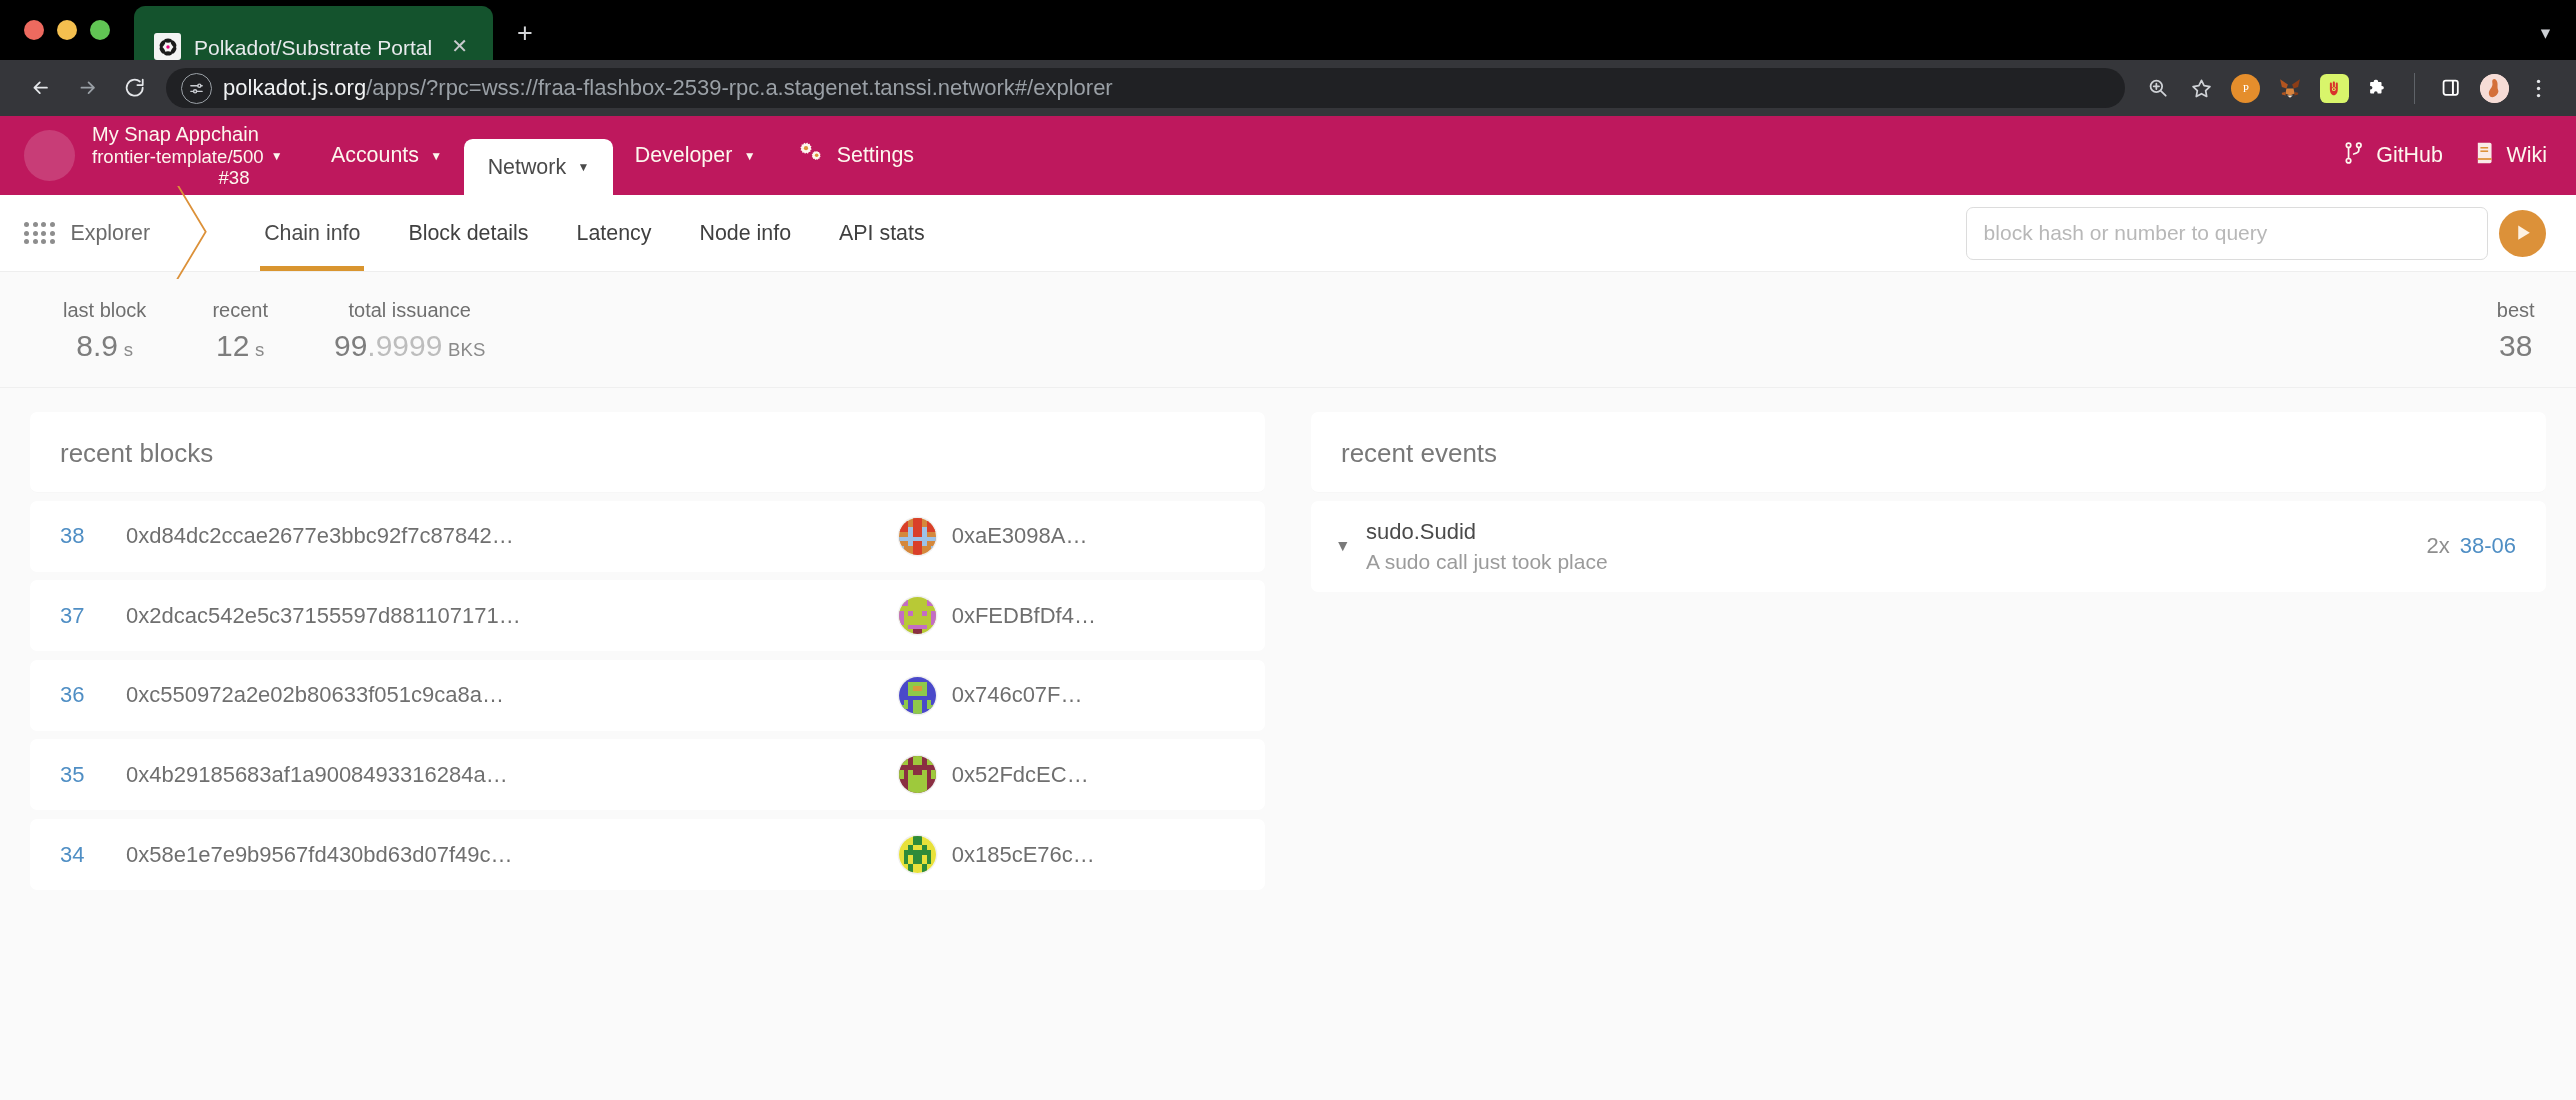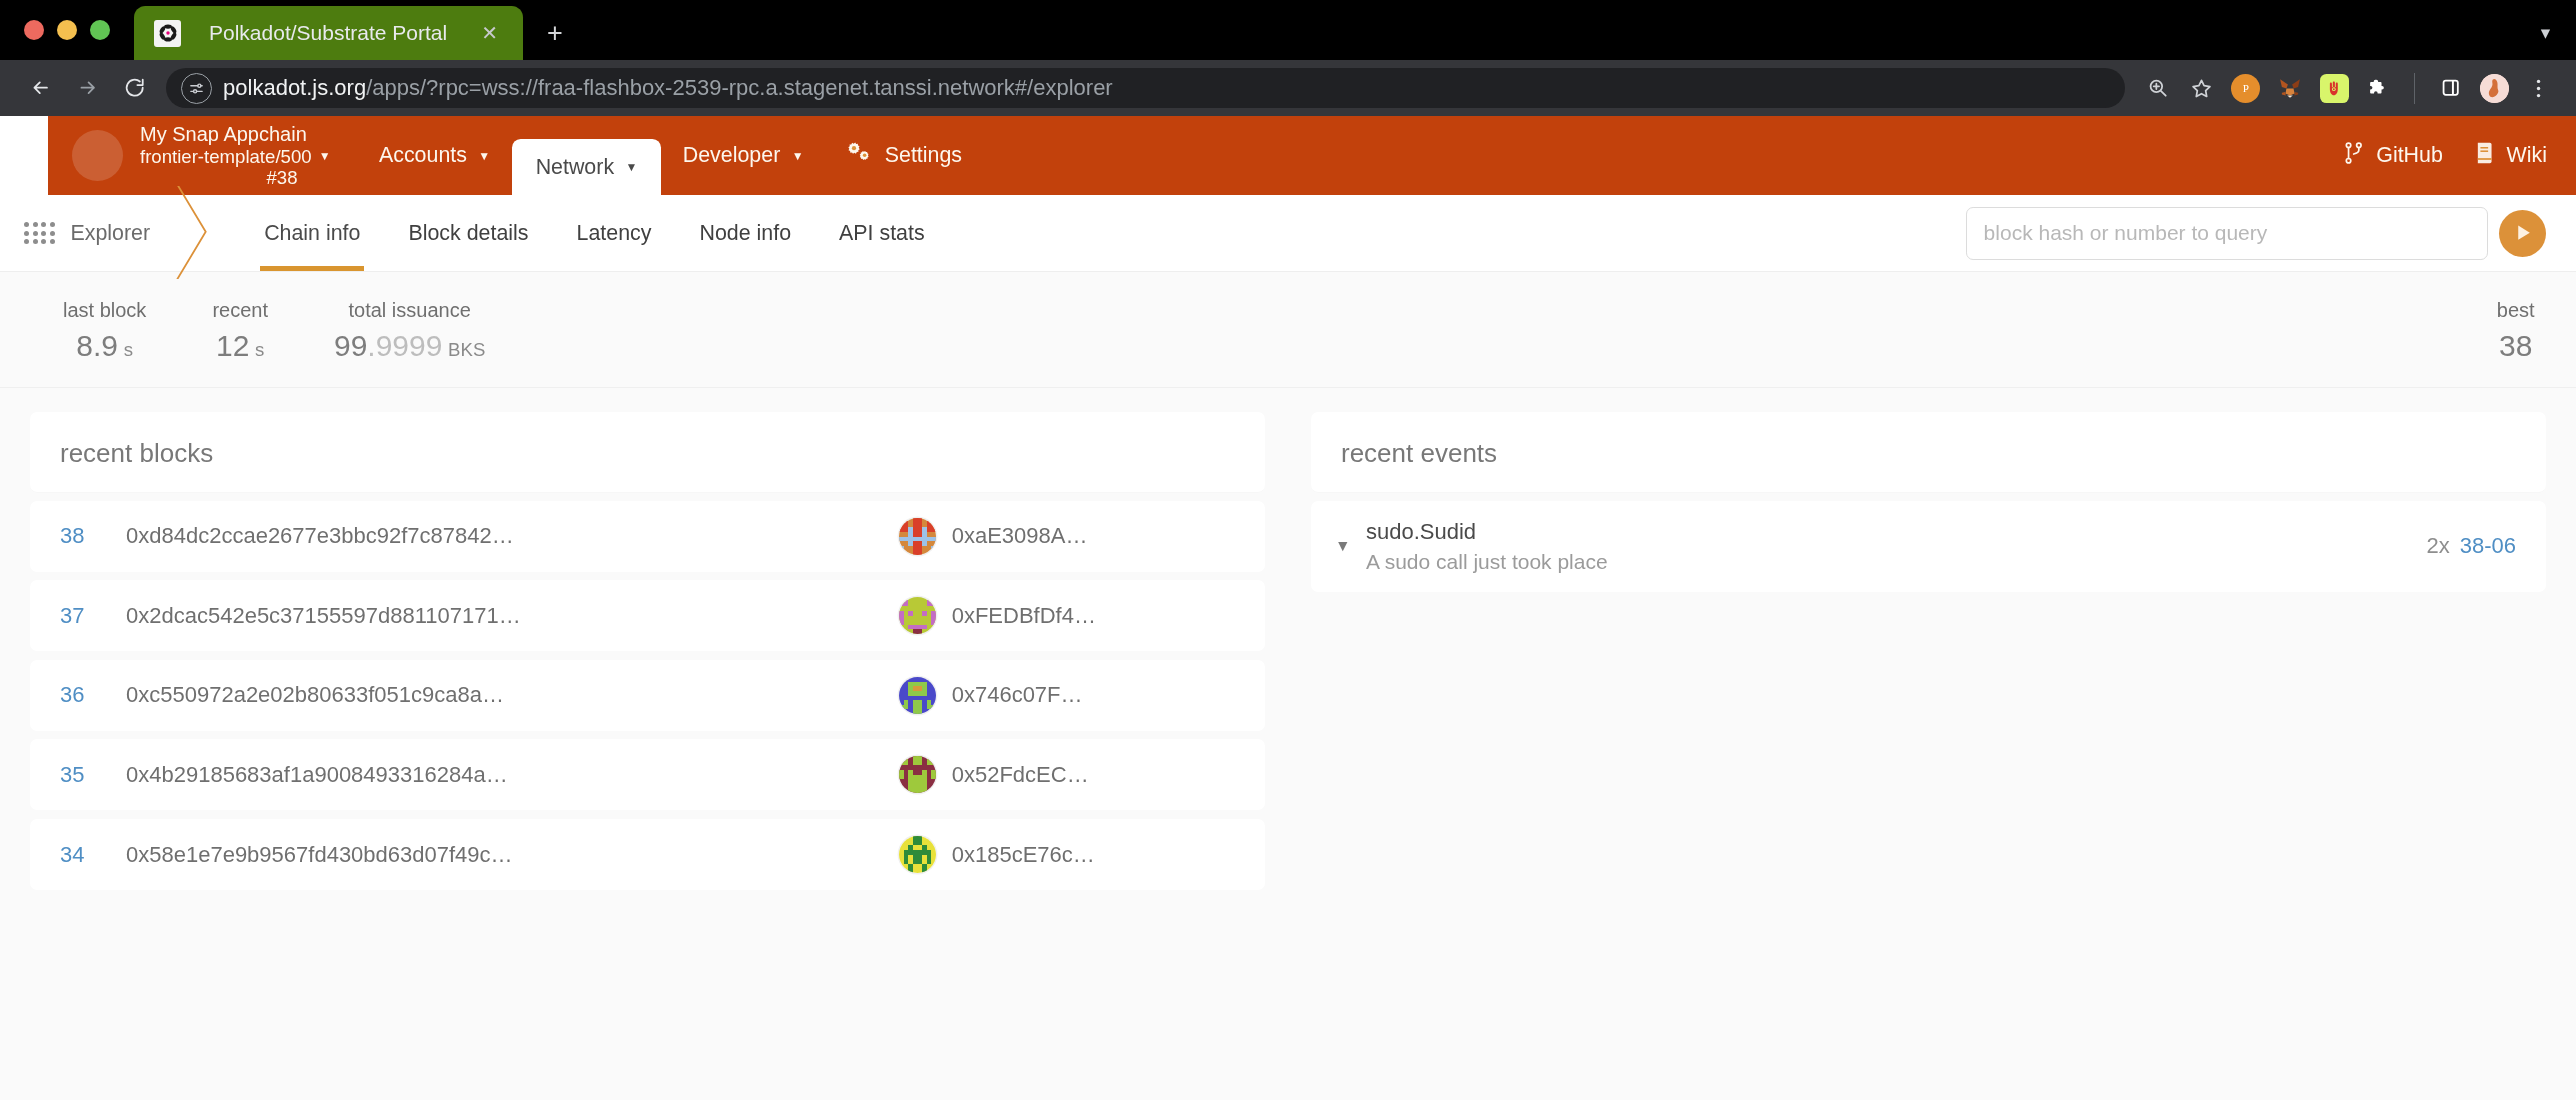--- a/index.html
+++ b/index.html
@@ -16,23 +16,23 @@
     height: 60px; background: #000000;
     display: flex; align-items: flex-end; padding-left: 24px;
   }
   .traffic { display: flex; align-items: center; gap: 13px; height: 60px; padding-right: 24px; }
   .light { width: 20px; height: 20px; border-radius: 50%; }
   .light.red { background: #ed6a5f; }
   .light.yellow { background: #f4bf4f; }
   .light.green { background: #61c554; }
 
   .tab {
-    display: flex; align-items: center; gap: 28px;
+    display: flex; align-items: flex-end; gap: 13px;
     height: 54px; padding: 0 18.6px 0 20px;
-    background: #4d7c0f; border-radius: 11.4px 11.4px 0 0;
+    background: #14532d; border-radius: 11.4px 11.4px 0 0;
     min-width: 329px; position: relative;
   }
   .tab-favicon {
     width: 27px; height: 27px; border-radius: 2.9px;
     background: #f3f3f3; flex: 0 0 auto;
     display: flex; align-items: center; justify-content: center;
   }
   .tab-favicon svg { display: block; }
   .tab-title {
     color: #e8eaed; font-size: 21px; white-space: nowrap;
@@ -78,24 +78,23 @@
     overflow: hidden; text-overflow: ellipsis;
   }
   .url-text .dim { color: #9aa0a6; }
   .ext-icons { display: flex; align-items: center; gap: 7.1px; flex: 0 0 auto; }
   .ext { width: 37px; height: 37px; display: flex; align-items: center; justify-content: center; }
   .ext-round { width: 29px; height: 29px; border-radius: 50%; display: flex; align-items: center; justify-content: center; }
   .tb-divider { width: 1.4px; height: 31px; background: #5f6368; margin: 0 10px; }
 
   
   .app-header {
-    height: 79px; background: #c2410c;
+    height: 79px; background: #be185d;
     display: flex; align-items: center; padding-left: 24px;
     position: relative;
-    margin-left: 48px;
   }
   .chain-badge {
     width: 51px; height: 51px; border-radius: 50%;
     background: rgba(255,255,255,0.16); flex: 0 0 auto; margin-right: 17px;
   }
   .chain-info { line-height: 1.15; margin-right: 27px; }
   .chain-name { color: #fdf7ee; font-size: 20px; }
   .chain-sub {
     color: #fdf7ee; font-size: 18.6px; display: flex; align-items: center; gap: 7.1px;
   }

